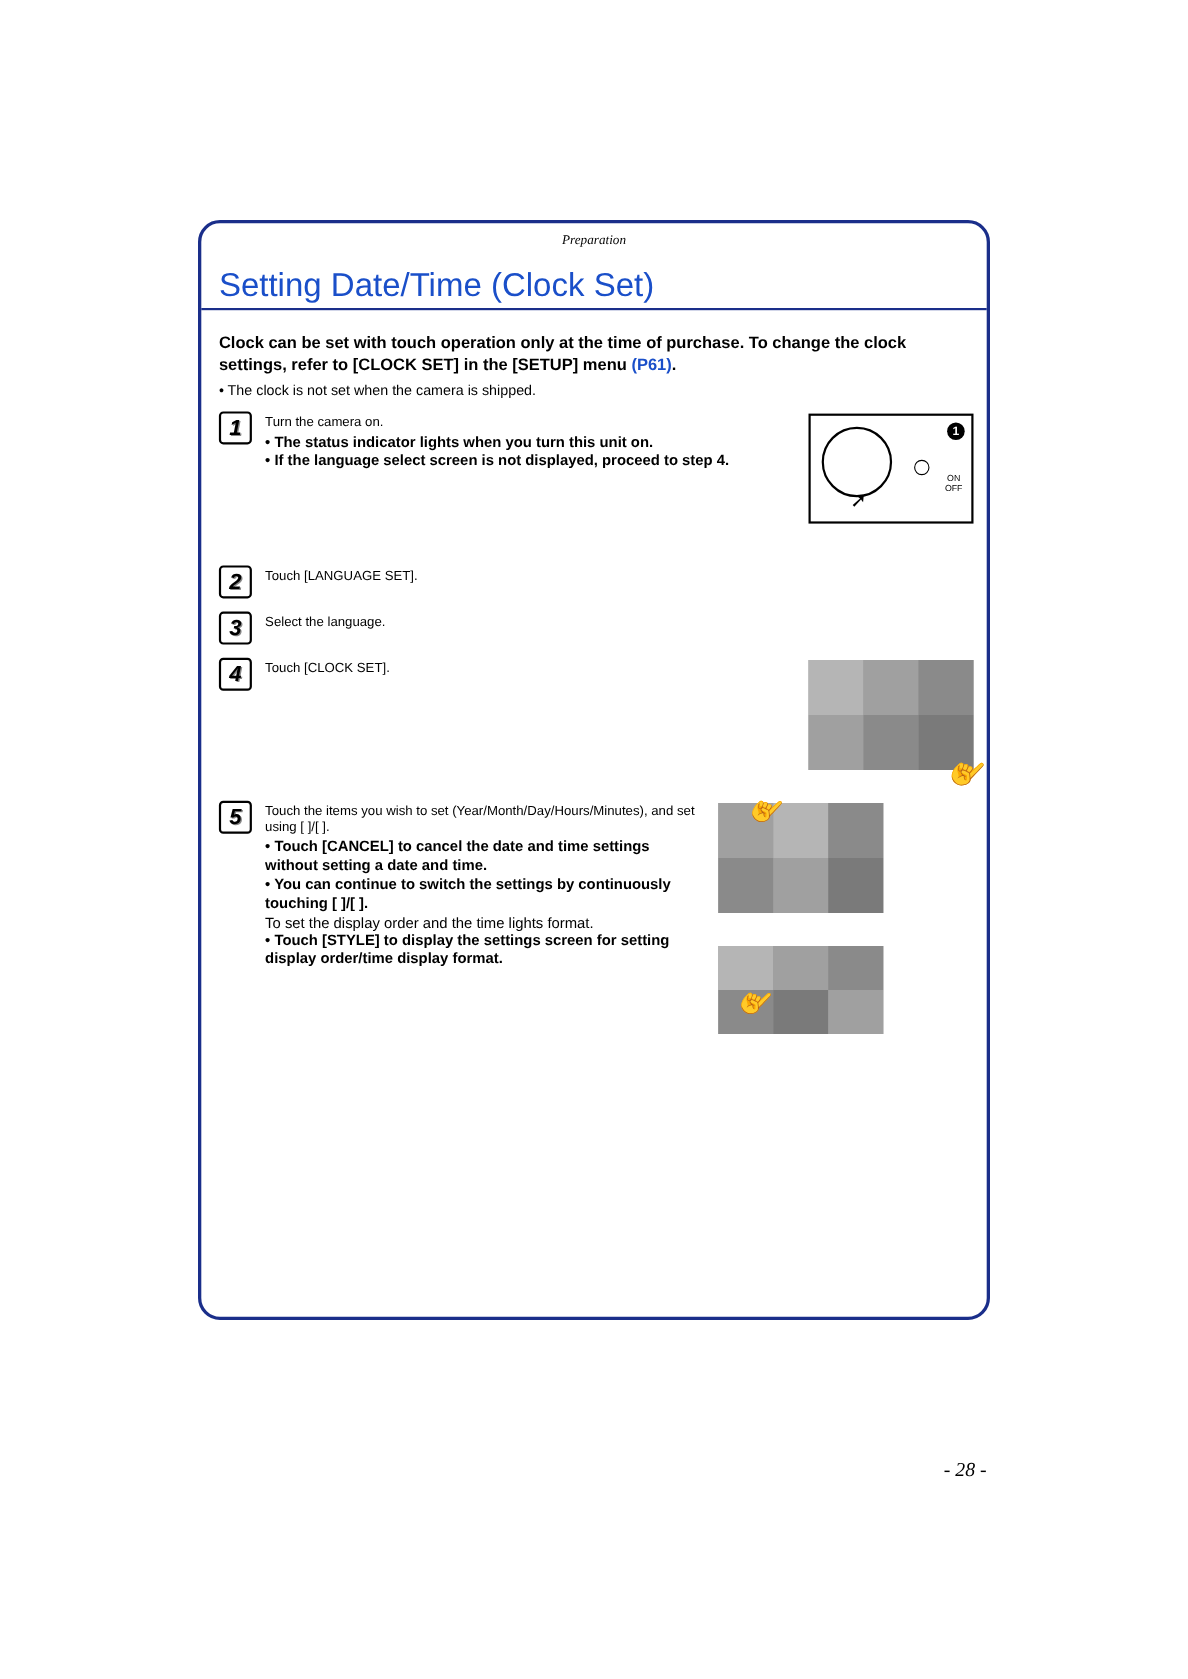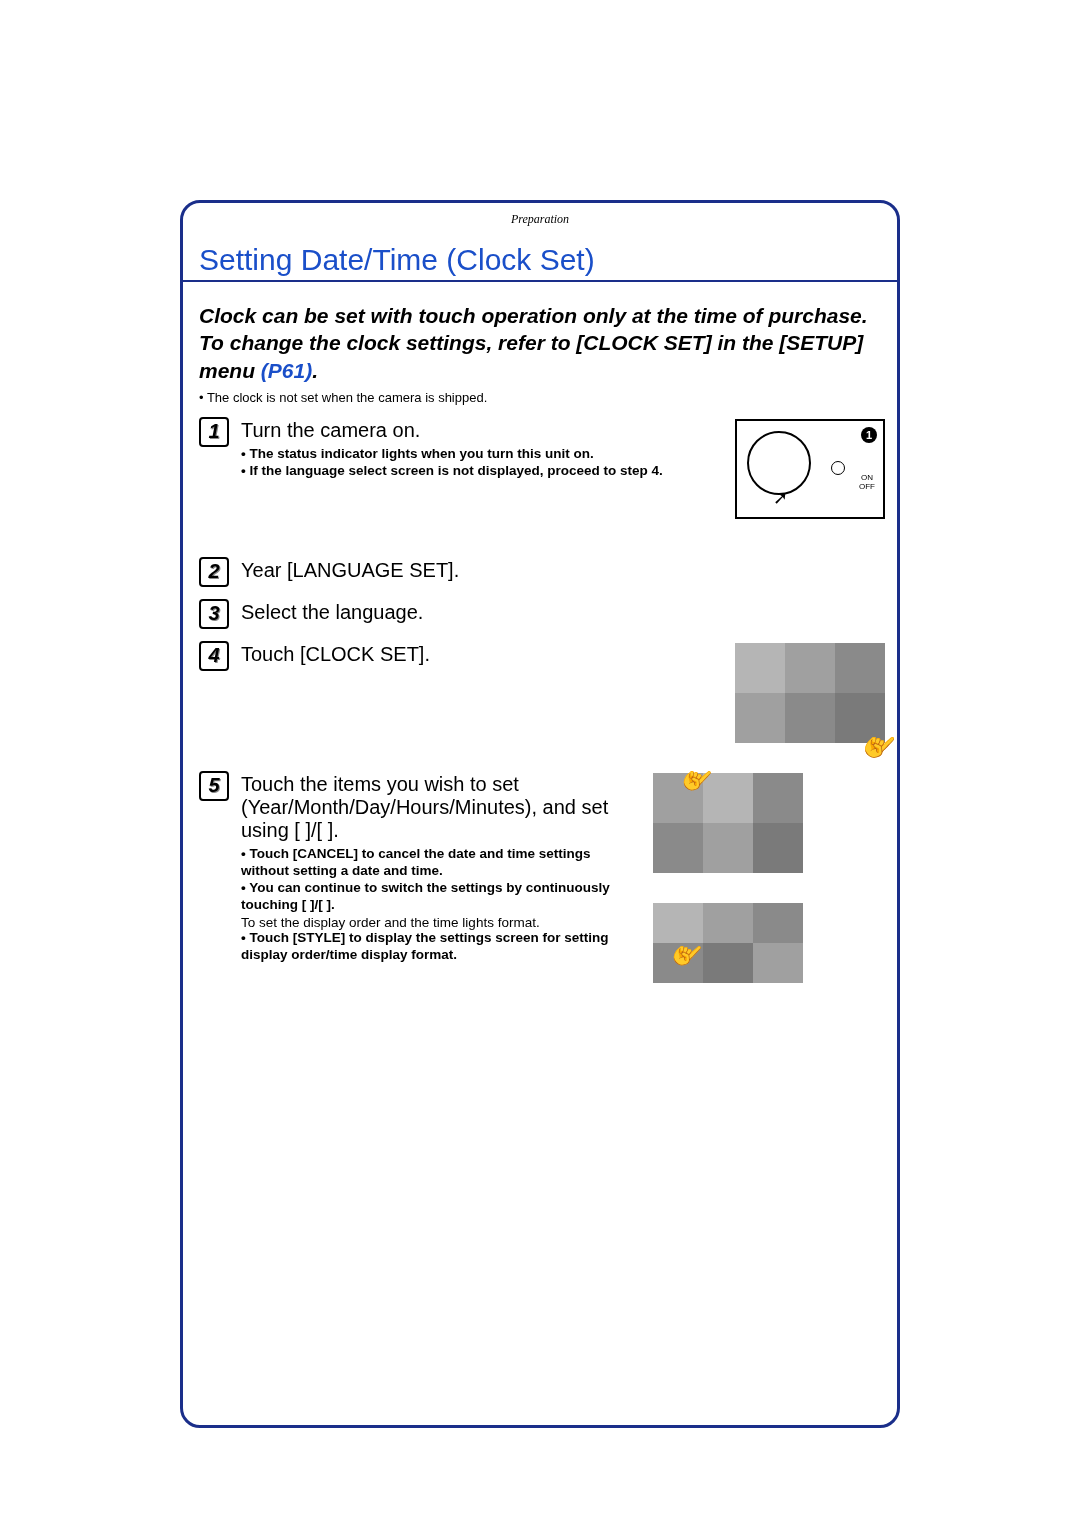--- a/index.html
+++ b/index.html
@@ -12,21 +12,21 @@
       font-family: Arial, Helvetica, sans-serif;
       width: 1080px;
       height: 1526px;
       position: relative;
     }
     .page {
       position: absolute;
       left: 180px;
       top: 200px;
       width: 720px;
-      height: 1228px;
+      height: 1000px;
       border: 3px solid #1a2e8a;
       border-radius: 20px;
       padding: 0;
       background: #fff;
     }
     .header-area {
       padding: 6px 0 0 0;
       text-align: center;
       border-bottom: 2px solid #1a2e8a;
       margin: 0 0 12px 0;
@@ -45,23 +45,22 @@
       color: #1a4fc9;
       font-size: 30px;
       text-align: left;
       padding-left: 6px;
     }
     .content {
       padding: 8px 12px 0 16px;
     }
     .intro {
       font-weight: bold;
-      font-size: 21px;
+      font-size: 15px;
       line-height: 1.3;
-      font-style: italic;
     }
     .intro .link {
       color: #1a4fc9;
     }
     .note-line {
       font-size: 13px;
       margin-top: 6px;
     }
     .step-row {
       display: flex;
@@ -85,21 +84,21 @@
       font-family: Arial, sans-serif;
       font-weight: bold;
       font-size: 20px;
       font-style: italic;
       text-shadow: 1px 1px 0 #888;
     }
     .step-body {
       flex: 1;
     }
     .step-title {
-      font-size: 20px;
+      font-size: 12px;
       margin-bottom: 4px;
     }
     .sub-bullets {
       font-size: 13.5px;
       font-weight: bold;
       line-height: 1.25;
     }
     .sub-plain {
       font-size: 13.5px;
       font-weight: normal;
@@ -252,21 +251,21 @@
           <div class="camera-arrow">➚</div>
         </div>
       </div>
     </div>
 
     <div class="step-row" style="margin-top:40px">
       <div class="step-badge">
           <span>2</span>
         </div>
       <div class="step-body">
-        <div class="step-title">Year [LANGUAGE SET].</div>
+        <div class="step-title">Touch [LANGUAGE SET].</div>
       </div>
     </div>
 
     <div class="step-row">
       <div class="step-badge">
           <span>3</span>
         </div>
       <div class="step-body">
         <div class="step-title">Select the language.</div>
       </div>

